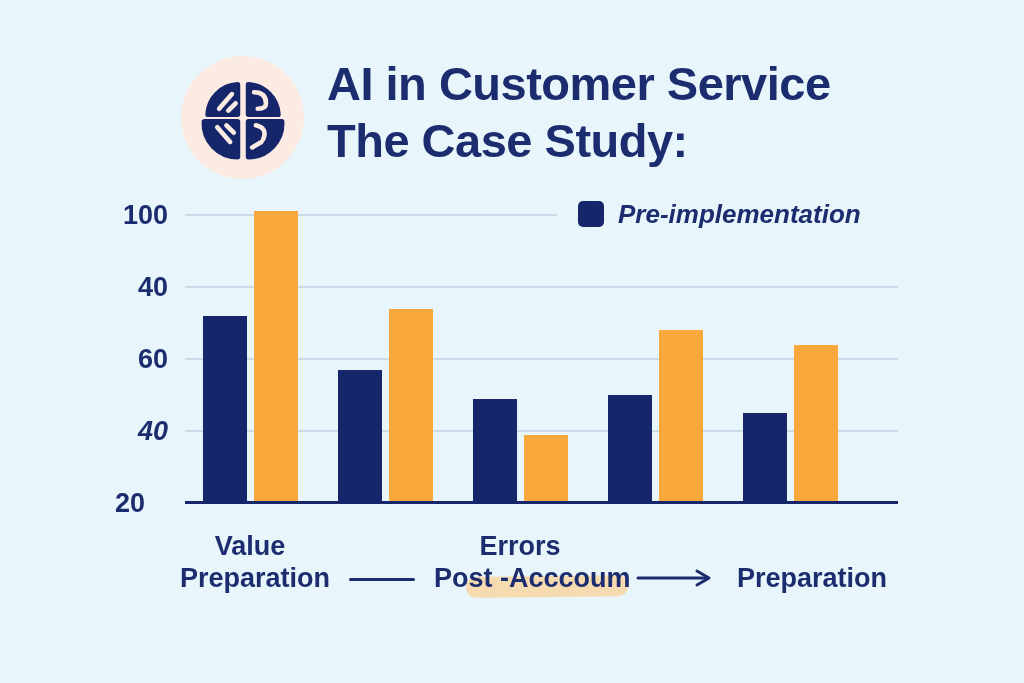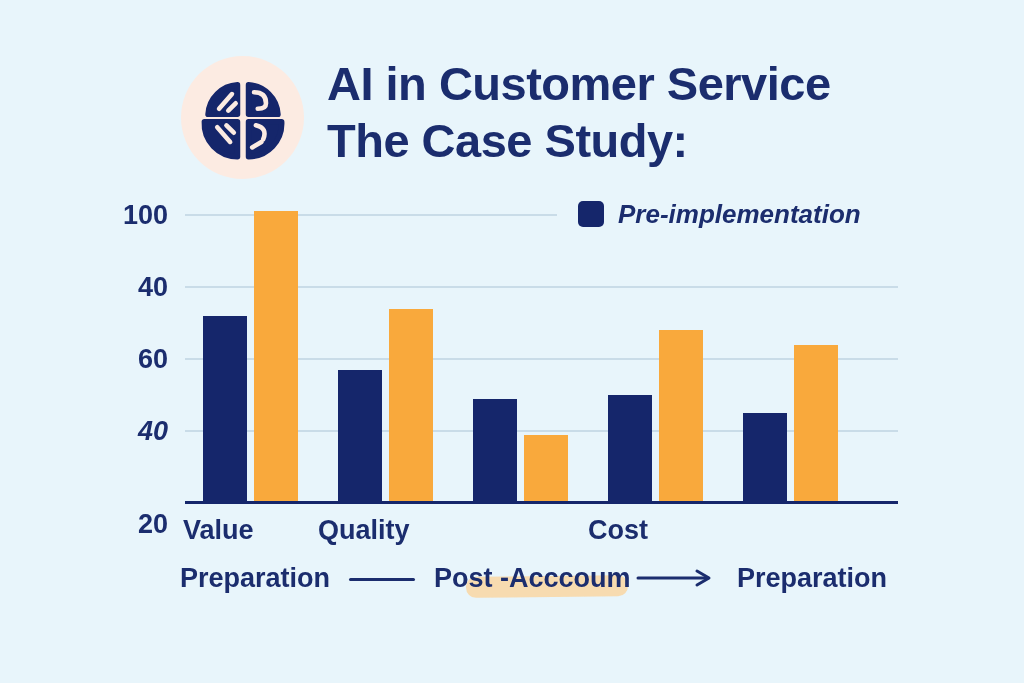--- a/index.html
+++ b/index.html
@@ -17,21 +17,21 @@
     background:var(--logo-circle);display:flex;align-items:center;justify-content:center;}
   .title{position:absolute;left:327px;top:55px;font-size:47px;font-weight:bold;
     line-height:57px;letter-spacing:-0.5px;color:var(--navy);}
   
   .plot{position:absolute;left:0;top:0;width:1024px;height:561px;}
   .grid-line{position:absolute;left:185px;height:2px;background:var(--gridline);z-index:1;}
   .axis-line{position:absolute;left:185px;width:713px;height:3px;background:var(--bar-navy);z-index:3;}
   .ytick{position:absolute;left:92px;width:76px;height:32px;line-height:32px;text-align:right;
     font-size:27px;font-weight:bold;color:var(--navy);}
   .bar{position:absolute;z-index:2;}
-  .xlabel{position:absolute;top:515px;width:134px;text-align:left;font-size:27px;
+  .xlabel{position:absolute;top:531px;width:134px;text-align:center;font-size:27px;
     font-weight:bold;color:var(--navy);}
   
   .legend{position:absolute;left:578px;top:201px;z-index:4;}
   .legend-row{display:flex;align-items:center;margin-bottom:11px;font-style:italic;}
   .swatch{width:26px;height:26px;border-radius:5px;margin-right:14px;flex:none;}
   .legend-label{font-size:26px;font-weight:bold;color:var(--navy);line-height:26px;}
   
   .flow{position:absolute;left:0;top:0;width:1024px;height:683px;font-weight:bold;}
   .step{position:absolute;font-size:27px;font-weight:bold;color:var(--navy);white-space:nowrap;}
   .s1{left:180px;top:563px;}
@@ -77,32 +77,31 @@
   <div id="plot" class="plot">
       <div class="grid-line" style="top: 214px; width: 372px;"></div>
       <div class="ytick" style="top: 199px;">100</div>
       <div class="grid-line" style="top: 286px; width: 713px;"></div>
       <div class="ytick" style="top: 271px;">40</div>
       <div class="grid-line" style="top: 358px; width: 713px;"></div>
       <div class="ytick" style="top: 343px;">60</div>
       <div class="grid-line" style="top: 430px; width: 713px;"></div>
       <div class="ytick" style="top: 415px; font-style: italic;">40</div>
       <div class="axis-line" style="top: 501px;"></div>
-      <div class="ytick" style="top: 508px;">20</div>
+      <div class="ytick" style="top: 487px; text-align: center;">20</div>
       <div class="bar" style="left: 202.5px; top: 315.8px; width: 44px; height: 187.2px; background: rgb(21, 38, 107);"></div>
       <div class="bar" style="left: 253.5px; top: 211.4px; width: 44px; height: 291.6px; background: rgb(249, 169, 60);"></div>
       <div class="xlabel" style="left: 183px;">Value</div>
       <div class="bar" style="left: 337.5px; top: 369.8px; width: 44px; height: 133.2px; background: rgb(21, 38, 107);"></div>
       <div class="bar" style="left: 388.5px; top: 308.6px; width: 44px; height: 194.4px; background: rgb(249, 169, 60);"></div>
-      <div class="xlabel" style="left: 318px;">Quality</div>
       <div class="bar" style="left: 472.5px; top: 398.6px; width: 44px; height: 104.4px; background: rgb(21, 38, 107);"></div>
       <div class="bar" style="left: 523.5px; top: 434.6px; width: 44px; height: 68.4px; background: rgb(249, 169, 60);"></div>
+      <div class="xlabel" style="left: 453px;">Errors</div>
       <div class="bar" style="left: 607.5px; top: 395px; width: 44px; height: 108px; background: rgb(21, 38, 107);"></div>
       <div class="bar" style="left: 658.5px; top: 330.2px; width: 44px; height: 172.8px; background: rgb(249, 169, 60);"></div>
-      <div class="xlabel" style="left: 588px;">Cost</div>
       <div class="bar" style="left: 742.5px; top: 413px; width: 44px; height: 90px; background: rgb(21, 38, 107);"></div>
       <div class="bar" style="left: 793.5px; top: 344.6px; width: 44px; height: 158.4px; background: rgb(249, 169, 60);"></div>
     </div>
 
   <div id="legend" class="legend">
       <div class="legend-row">
         <span class="swatch" style="background: rgb(21, 38, 107);"></span>
         <span class="legend-label">Pre-implementation</span>
       </div>
     </div>

